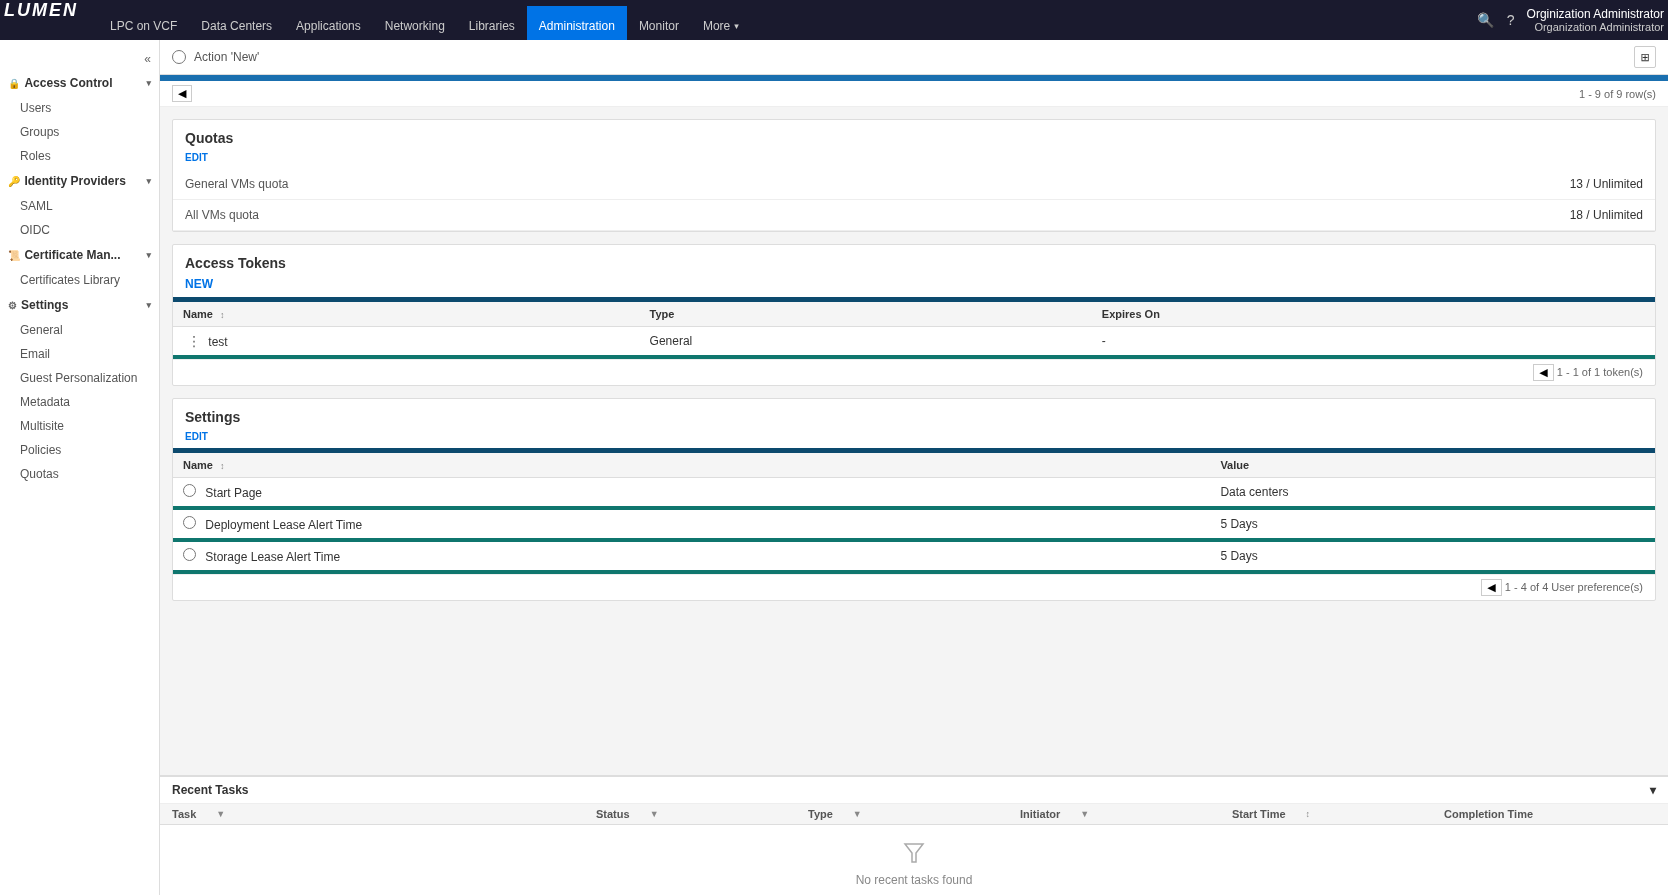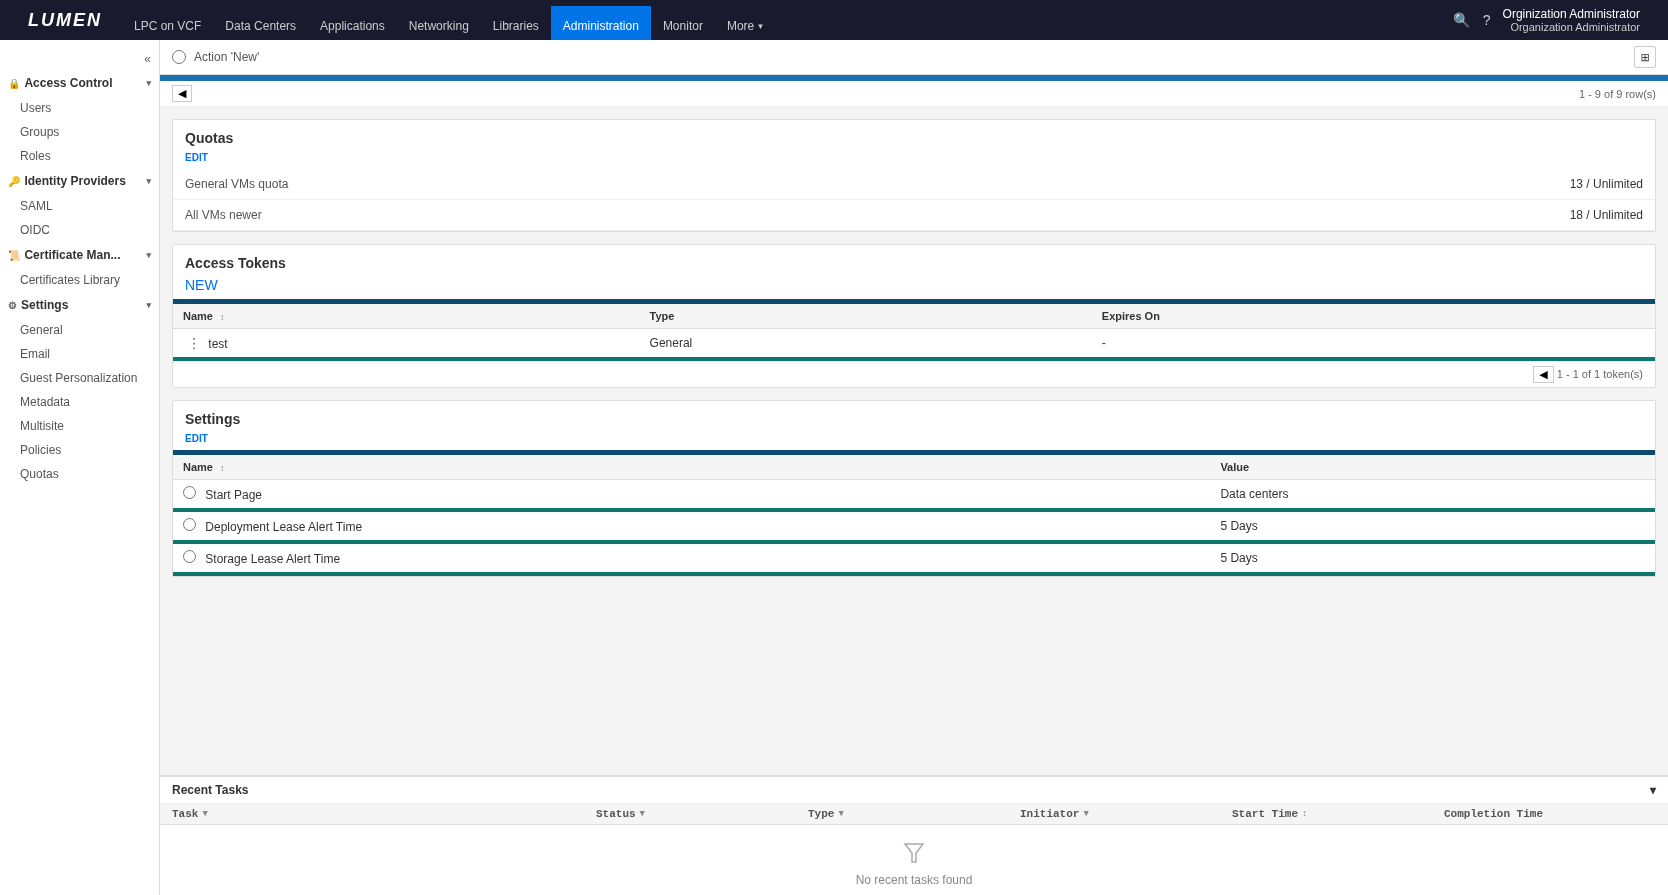--- a/index.html
+++ b/index.html
@@ -2,23 +2,22 @@
 <html><head>
   <meta charset="utf-8">
   <style>
     * { box-sizing: border-box; margin: 0; padding: 0; }
     body { font-family: Arial, Helvetica, sans-serif; font-size: 12px; background: #f4f4f4; color: #333; height: 895px; overflow: hidden; display: flex; flex-direction: column; }
 
     
     .top-nav {
       background: #1a1a2e;
       display: flex;
-      align-items: center;
       height: 40px;
-      padding: 0 28px;
+      padding: 0 4px;
       flex-shrink: 0;
     }
     .logo {
       color: white;
       font-size: 18px;
       font-weight: bold;
       letter-spacing: 2px;
       margin-right: 20px;
       font-style: italic;
     }
@@ -158,22 +157,22 @@
     .section-edit-link {
       color: #0073e6;
       font-size: 10px;
       font-weight: bold;
       padding: 2px 12px 6px 12px;
       cursor: pointer;
       display: block;
     }
     .section-new-link {
       color: #0073e6;
-      font-size: 14px;
-      font-weight: normal;
+      font-size: 12px;
+      font-weight: bold;
       padding: 2px 12px 6px 12px;
       cursor: pointer;
       display: inline-block;
     }
 
     
     .data-table {
       width: 100%;
       border-collapse: collapse;
     }
@@ -240,22 +239,21 @@
       background: #f5f5f5;
       border-bottom: 1px solid #ddd;
       padding: 4px 12px;
     }
     .tasks-col {
       font-size: 11px;
       font-weight: bold;
       color: #555;
       display: flex;
       align-items: center;
-      gap: 4px;
-      font-family: Liberation Mono, monospace;
+      gap: 20px;
     }
     .tasks-col .filter-icon { font-size: 9px; color: #888; }
     .no-tasks {
       display: flex;
       flex-direction: column;
       align-items: center;
       justify-content: center;
       padding: 16px;
       color: #888;
       font-size: 12px;
@@ -380,21 +378,21 @@
       </div>
 
       <div class="section">
         <div class="section-title">Quotas</div>
         <a class="section-edit-link">EDIT</a>
         <div class="quota-row">
           <span class="quota-label">General VMs quota</span>
           <span class="quota-value">13 / Unlimited</span>
         </div>
         <div class="quota-row">
-          <span class="quota-label">All VMs newer</span>
+          <span class="quota-label">All VMs quota</span>
           <span class="quota-value">18 / Unlimited</span>
         </div>
       </div>
 
       <div class="section">
         <div class="section-title">Access Tokens</div>
         <a class="section-new-link">NEW</a>
         <table class="data-table">
           <thead>
             <tr>
@@ -461,20 +459,24 @@
               <tr>
                 <td>
                   <input type="radio" style="margin-right: 6px;">
                   <span>Storage Lease Alert Time</span>
                 </td>
                 <td>5 Days</td>
               </tr>
             </tbody>
           </table>
         </div>
+        <div class="table-footer">
+          <button style="border:1px solid #ccc;background:white;padding:1px 5px;cursor:pointer;font-size:11px;">◀</button>
+          <span>1 - 4 of 4 User preference(s)</span>
+        </div>
       </div>
 
     </div>
 
     <div class="recent-tasks">
       <div class="recent-tasks-header">
         <span>Recent Tasks</span>
         <span style="cursor:pointer;">▾</span>
       </div>
       <div class="tasks-columns">

